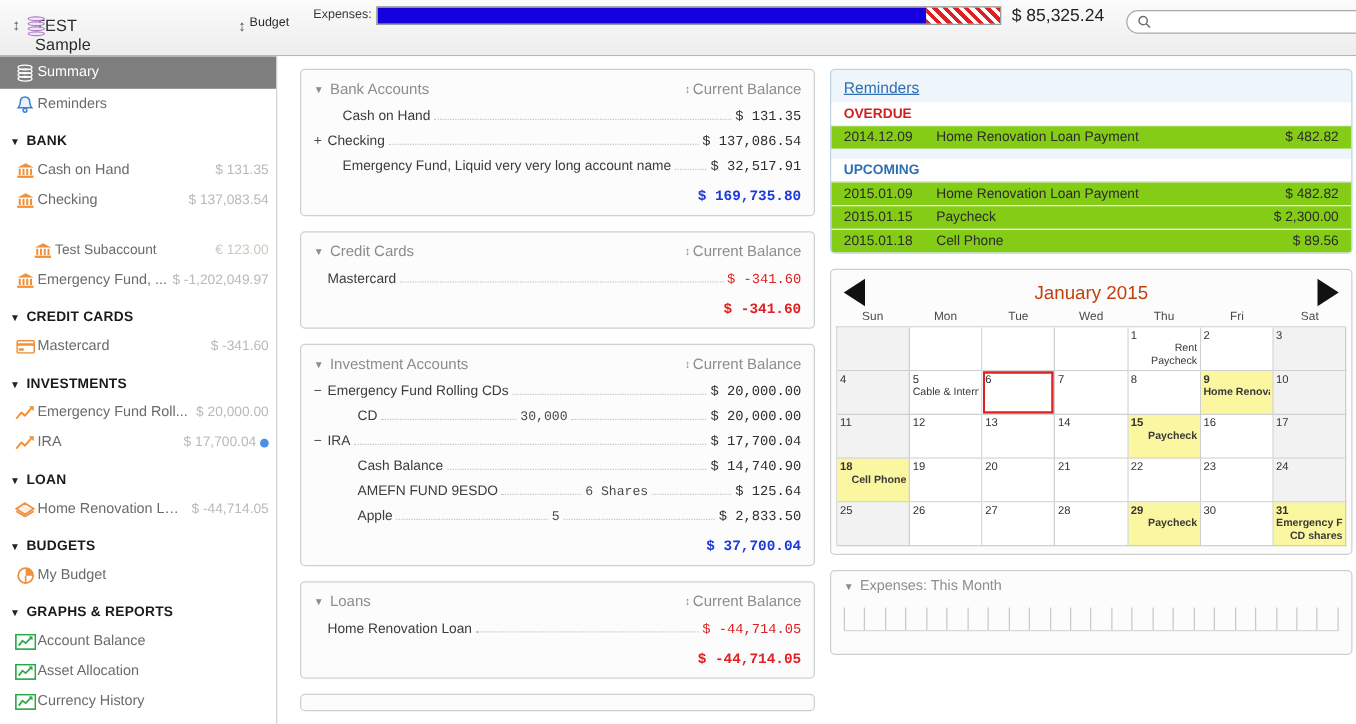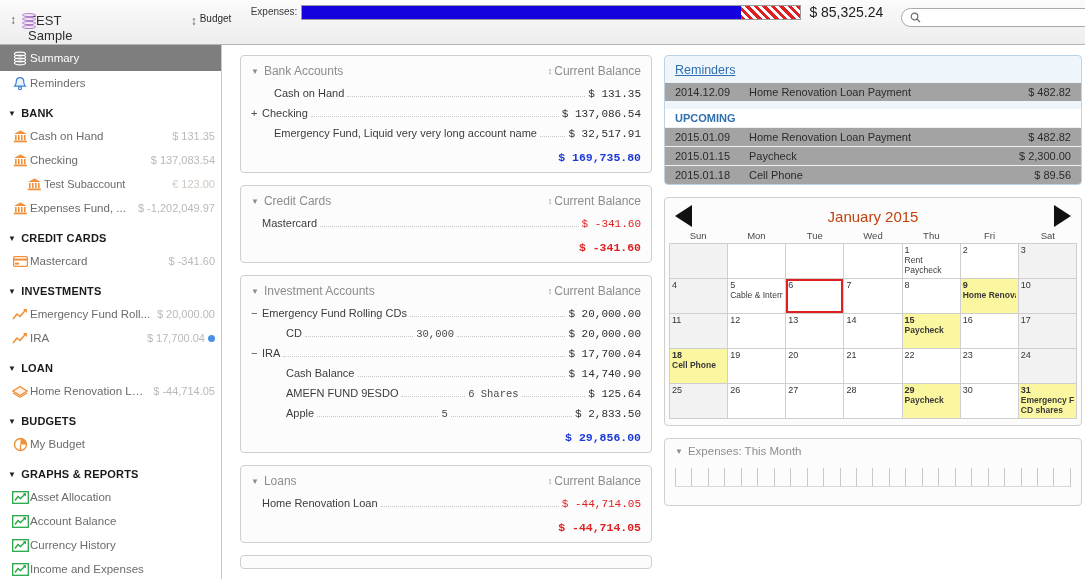--- a/index.html
+++ b/index.html
@@ -80,21 +80,21 @@
   .side-row {
     display: flex; align-items: center; height: 24px; padding: 0 6px 0 10px;
     font-size: 11.5px; color: #6b6b6b; white-space: nowrap;
   }
   .side-row.selected {
     background: #7e7e7e; color: #ffffff; height: 26px;
   }
   .side-row .ic { width: 20px; flex: 0 0 20px; display: flex; align-items: center; justify-content: center; }
   .side-row .nm { flex: 1 1 auto; overflow: hidden; text-overflow: ellipsis; }
   .side-row .amt { flex: 0 0 auto; color: #b9b9b9; font-size: 11px; padding-left: 4px; }
-  .side-row.indent { padding-left: 24px; font-size: 11px; }
+  .side-row.indent { padding-left: 24px; font-size: 11px; margin-top: 16px; }
   .side-row.indent .amt { color: #d0c8c0; }
   .side-head {
     display: flex; align-items: center; height: 22px; padding-left: 8px;
     font-size: 11px; font-weight: bold; color: #1a1a1a; letter-spacing: .2px;
     margin-top: 7px;
   }
   .side-head .tri { font-size: 8px; margin-right: 5px; color: #222; }
   .dot-blue { display: inline-block; width: 7px; height: 7px; border-radius: 50%; background: #4a90e8; margin-left: 3px; vertical-align: middle; }
 
   
@@ -152,21 +152,21 @@
     padding: 7px 10px 5px 10px;
   }
   .rem-sec {
     font-size: 11px; font-weight: bold; padding: 3px 10px;
     background: #ffffff;
   }
   .rem-sec.overdue { color: #d12020; }
   .rem-sec.upcoming { color: #2f6fb0; }
   .rem-row {
     display: flex; align-items: center; font-size: 11px; color: #2b2b2b;
-    padding: 3px 10px; background: #a3a3a3; border-top: 1px solid #eaf1f7;
+    padding: 3px 10px; background: #84cc16; border-top: 1px solid #eaf1f7;
   }
   .rem-row .dt { flex: 0 0 74px; }
   .rem-row .ds { flex: 1 1 auto; }
   .rem-row .am { flex: 0 0 auto; }
   .rem-pad { height: 8px; background: #eef5fb; }
 
   
   .cal-panel {
     border: 1px solid #cfcfcf; border-radius: 4px; background: #fcfcfc;
     margin-bottom: 12px; padding: 4px 4px 6px 4px;
@@ -194,21 +194,21 @@
     border-bottom: 1px solid #cfcfcf; background: #ffffff;
     padding: 1px 2px; overflow: hidden; position: relative;
   }
   .cal-cell.other { background: #f2f2f2; }
   .cal-cell.hl { background: #fbf6a0; }
   .cal-cell.today { box-shadow: inset 0 0 0 2px #e02020; }
   .cal-cell .dnum { font-size: 9px; color: #333; line-height: 10px; }
   .cal-cell.hl .dnum { font-weight: bold; }
   .cal-cell .ev {
     font-size: 8.5px; color: #3a3a3a; line-height: 10px;
-    white-space: nowrap; overflow: hidden;
+    white-space: nowrap; overflow: hidden; text-align: right;
   }
   .cal-cell.hl .ev { font-weight: bold; }
 
   
   .exp-panel {
     border: 1px solid #cfcfcf; border-radius: 4px; background: #fcfcfc;
     padding: 6px 10px 10px 10px; height: 68px;
   }
   .exp-head { display: flex; align-items: center; gap: 5px; font-size: 11.5px; color: #8d8d8d; }
   .exp-head .tri { font-size: 8px; }
@@ -329,21 +329,21 @@
         <span class="ic">
           <svg width="15" height="13" viewBox="0 0 15 13">
             <polygon points="7.5,0.5 14,4 1,4" fill="#f0903a"></polygon>
             <rect x="2" y="5" width="1.6" height="5" fill="#f0903a"></rect>
             <rect x="5" y="5" width="1.6" height="5" fill="#f0903a"></rect>
             <rect x="8" y="5" width="1.6" height="5" fill="#f0903a"></rect>
             <rect x="11" y="5" width="1.6" height="5" fill="#f0903a"></rect>
             <rect x="0.8" y="10.5" width="13" height="1.8" fill="#f0903a"></rect>
           </svg>
         </span>
-        <span class="nm">Expenses Fund, ...</span>
+        <span class="nm">Emergency Fund, ...</span>
         <span class="amt">$ -1,202,049.97</span>
       </div>
       <div class="side-head">
         <span class="tri">▼</span>
         <span>CREDIT CARDS</span>
       </div>
       <div class="side-row">
         <span class="ic">
           <svg width="15" height="11" viewBox="0 0 15 11">
             <rect x="0.6" y="0.6" width="13.8" height="9.8" rx="1.4" fill="#fff" stroke="#f0903a" stroke-width="1.3"></rect>
@@ -412,31 +412,31 @@
         <span>GRAPHS &amp; REPORTS</span>
       </div>
       <div class="side-row">
         <span class="ic">
           <svg width="17" height="13" viewBox="0 0 17 13">
             <rect x="0.7" y="0.7" width="15.6" height="11.6" fill="#fff" stroke="#27a844" stroke-width="1.3"></rect>
             <polyline points="3,9.5 6,5.5 8.5,7.5 13.5,2.5" fill="none" stroke="#27a844" stroke-width="1.4"></polyline>
             <polygon points="10.8,2.2 14,2.2 14,5.4" fill="#27a844"></polygon>
           </svg>
         </span>
-        <span class="nm">Asset Allocation</span>
+        <span class="nm">Account Balance</span>
       </div>
       <div class="side-row">
         <span class="ic">
           <svg width="17" height="13" viewBox="0 0 17 13">
             <rect x="0.7" y="0.7" width="15.6" height="11.6" fill="#fff" stroke="#27a844" stroke-width="1.3"></rect>
             <polyline points="3,9.5 6,5.5 8.5,7.5 13.5,2.5" fill="none" stroke="#27a844" stroke-width="1.4"></polyline>
             <polygon points="10.8,2.2 14,2.2 14,5.4" fill="#27a844"></polygon>
           </svg>
         </span>
-        <span class="nm">Account Balance</span>
+        <span class="nm">Asset Allocation</span>
       </div>
       <div class="side-row">
         <span class="ic">
           <svg width="17" height="13" viewBox="0 0 17 13">
             <rect x="0.7" y="0.7" width="15.6" height="11.6" fill="#fff" stroke="#27a844" stroke-width="1.3"></rect>
             <polyline points="3,9.5 6,5.5 8.5,7.5 13.5,2.5" fill="none" stroke="#27a844" stroke-width="1.4"></polyline>
             <polygon points="10.8,2.2 14,2.2 14,5.4" fill="#27a844"></polygon>
           </svg>
         </span>
         <span class="nm">Currency History</span>
@@ -561,21 +561,21 @@
           </div>
           <div class="acct-row ind2">
             <span class="pm"></span>
             <span class="nm">Apple</span>
             <span class="dots"></span>
             <span class="shr">5</span>
             <span class="dots"></span>
             <span class="amt">$ 2,833.50</span>
           </div>
         </div>
-      <div class="total-row">$ 29,856.00</div>
+      <div class="total-row">$ 37,700.04</div>
     </div>
 
     <div class="panel">
       <div class="panel-head">
         <span class="ttl">
           <span class="tri">▼</span>
           <span>Loans</span>
         </span>
         <span class="rt">
           <span class="sortmark">↕</span>
@@ -592,20 +592,21 @@
         </div>
       <div class="total-row neg">$ -44,714.05</div>
     </div>
 
     <div class="panel" style="height:14px;padding:0"></div>
   </div>
 
   <div class="col-right">
     <div class="rem-panel">
       <div class="rem-title">Reminders</div>
+      <div class="rem-sec overdue">OVERDUE</div>
       <div id="overdue-rows">
           <div class="rem-row">
             <span class="dt">2014.12.09</span>
             <span class="ds">Home Renovation Loan Payment</span>
             <span class="am">$ 482.82</span>
           </div>
         </div>
       <div class="rem-pad"></div>
       <div class="rem-sec upcoming">UPCOMING</div>
       <div id="upcoming-rows">

